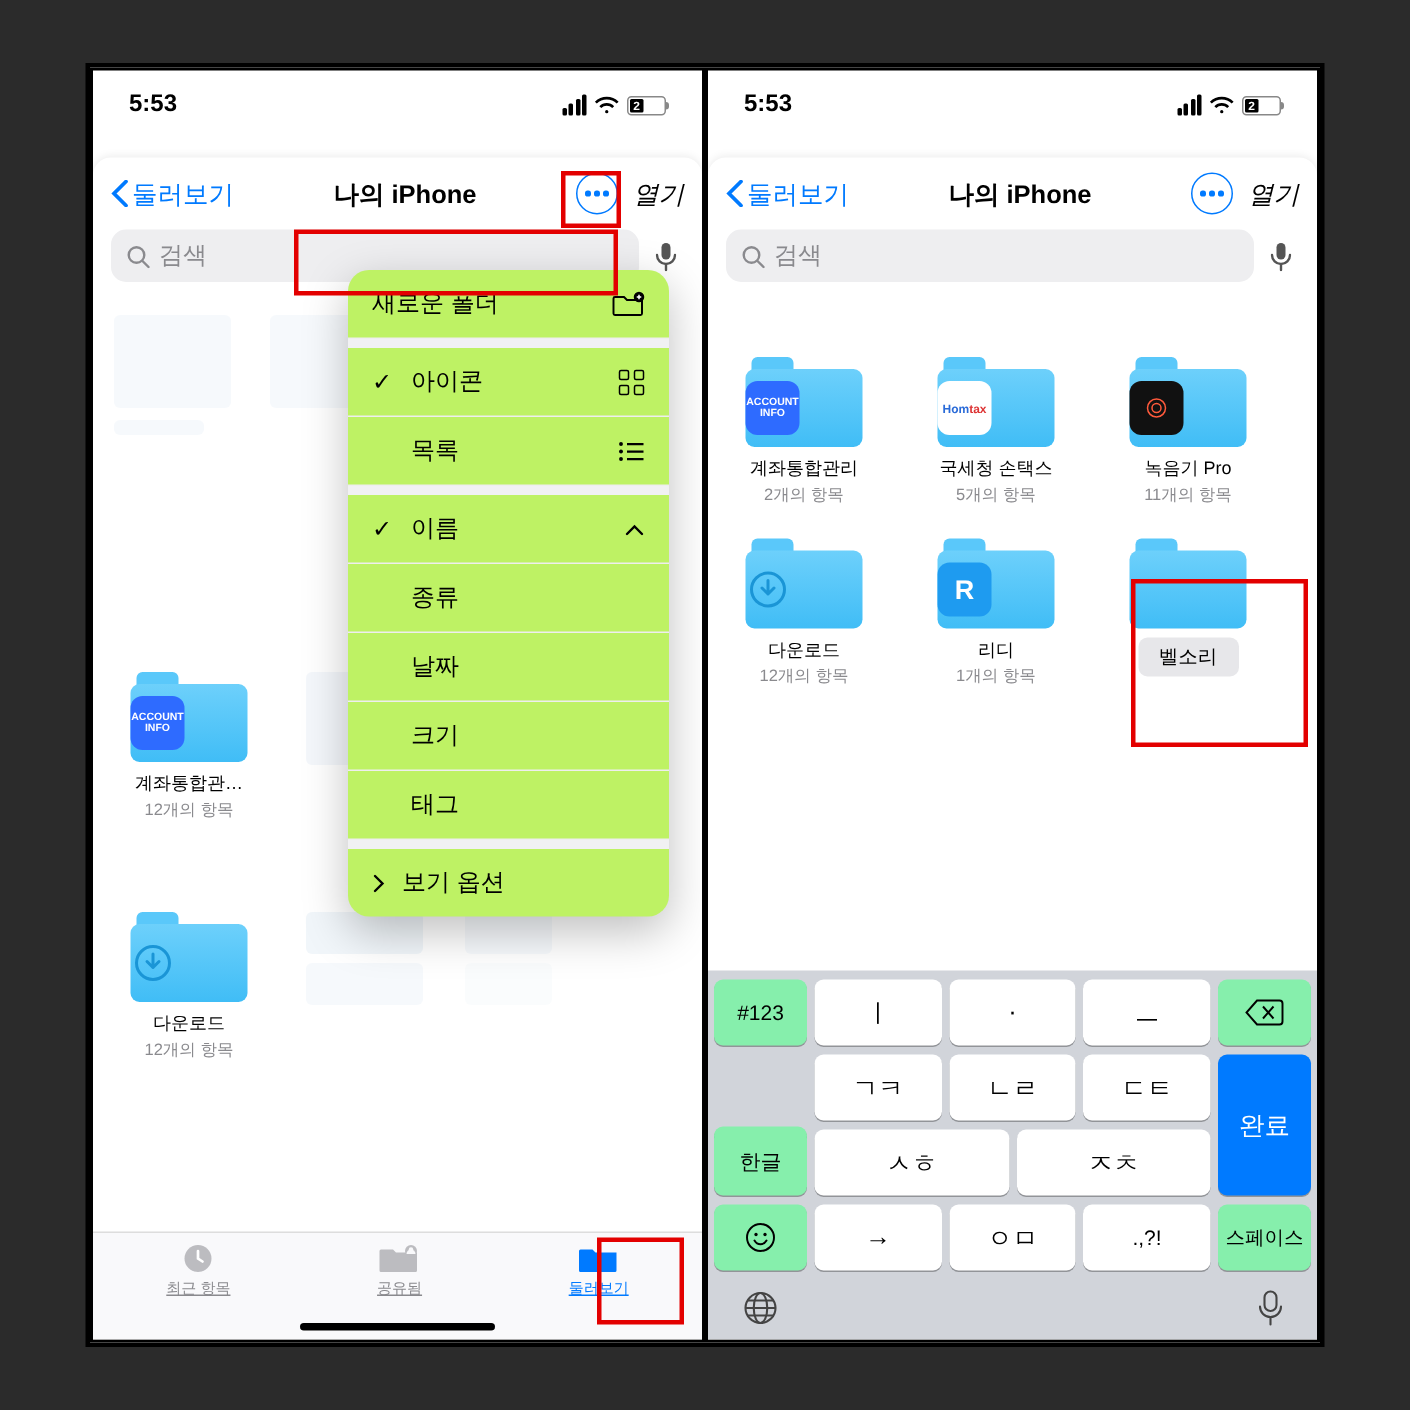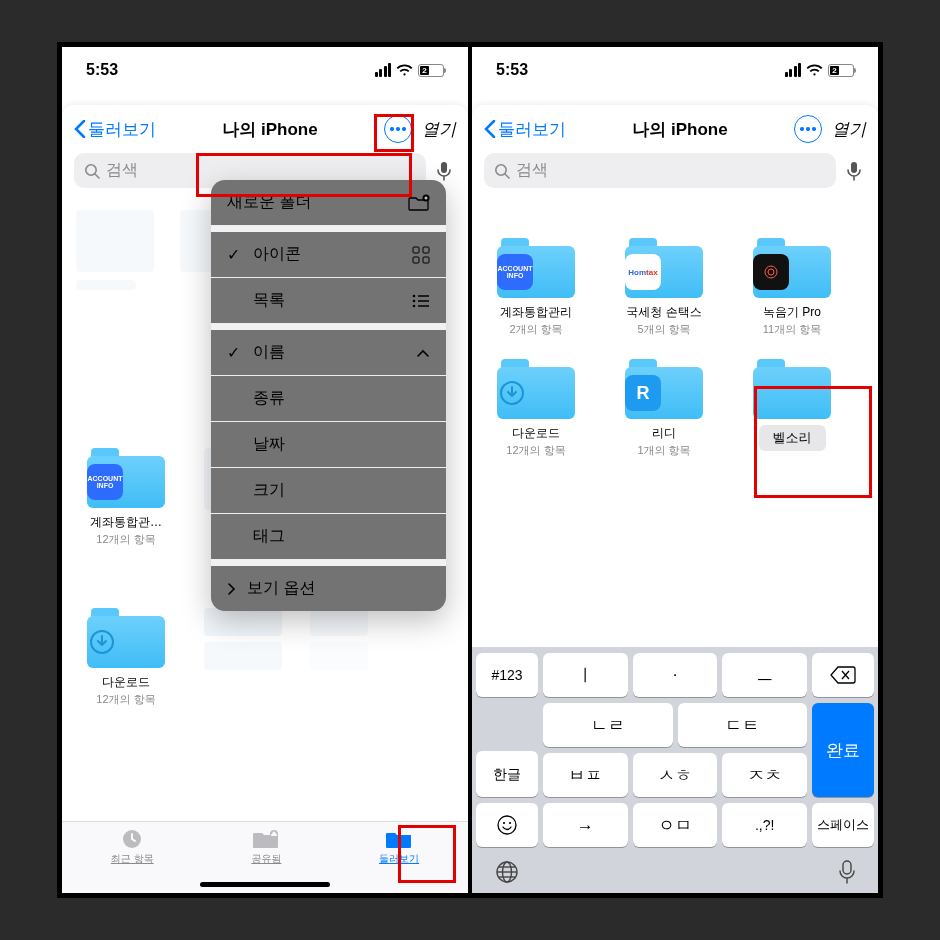--- a/index.html
+++ b/index.html
@@ -35,40 +35,40 @@
   .folder { width:100px;display:flex;flex-direction:column;align-items:center; }
   .ficon{width:78px;height:60px;position:relative;}
   .ftab{position:absolute;top:0;left:4px;width:28px;height:10px;background:#5ac8fa;border-radius:4px 4px 0 0;}
   .fbody{position:absolute;top:8px;left:0;right:0;bottom:0;background:linear-gradient(#6dd0fb,#40bdf6);border-radius:6px;display:flex;align-items:center;justify-content:flex-start;}
   .app-tile{width:36px;height:36px;border-radius:8px;display:flex;align-items:center;justify-content:center;font-size:10px;color:#fff;font-weight:700;text-align:center;}
   .fname{font-size:12px;margin-top:6px;text-align:center;white-space:nowrap;overflow:hidden;text-overflow:ellipsis;max-width:100%;}
   .fcount{font-size:11px;color:#8a8a8e;margin-top:1px;}
   .blurbox{background:#e6eef6;border-radius:4px;}
 
   
-  .popover{position:absolute;top:-18px;right:22px;width:235px;background:#737373;border-radius:14px;box-shadow:0 10px 30px rgba(0,0,0,.25);overflow:hidden;z-index:50;}
+  .popover{position:absolute;top:-18px;right:22px;width:214px;background:#bef264;border-radius:14px;box-shadow:0 10px 30px rgba(0,0,0,.25);overflow:hidden;z-index:50;}
   .menuitem{display:flex;align-items:center;justify-content:space-between;padding:12px 16px;font-size:16px;border-bottom:1px solid #eee;}
   .menuitem:last-child{border-bottom:none;}
   .menuitem .lead{display:flex;align-items:center;gap:10px;}
   .chk{width:16px;visibility:hidden;color:#000;} .chk.on{visibility:visible;}
   .sep-thick{height:6px;background:#f1f1f3;border:none;}
 
   .tabbar{height:72px;border-top:1px solid #ddd;background:#f9f9fb;display:flex;justify-content:space-around;align-items:flex-start;padding-top:6px;}
   .tabitem{display:flex;flex-direction:column;align-items:center;gap:2px;font-size:10px;color:#8a8a8e;text-decoration:underline;}
   .tabitem.active{color:#007aff;}
   .tabicon{width:28px;height:22px;display:flex;align-items:center;justify-content:center;}
   .home-ind{position:absolute;bottom:6px;left:50%;transform:translateX(-50%);width:130px;height:5px;background:#000;border-radius:3px;}
 
   .redbox{position:absolute;border:3px solid #e30000;z-index:60;pointer-events:none;}
 
   
   .kbd{background:#d1d4da;padding:6px 4px 8px;}
   .krow{display:flex;gap:5px;margin-bottom:6px;}
   .key{background:#fff;border-radius:6px;box-shadow:0 1px 0 rgba(0,0,0,.3);display:flex;align-items:center;justify-content:center;font-size:17px;height:44px;}
-  .key.gray{background:#ffffff;}
+  .key.gray{background:#86efac;}
   .key.blue{background:#007aff;color:#fff;}
   .bottombar{display:flex;justify-content:space-between;padding:6px 18px 0;align-items:center;}
 
   .rename-chip{background:#e7e7ea;border-radius:6px;padding:4px 14px;font-size:13px;}
 
   svg{display:block;}
 </style>
 </head>
 <body>
 
@@ -440,27 +440,27 @@
           <div class="key" style="flex:1">ㅡ</div>
           <div class="key gray" style="flex:0 0 62px">
             <svg width="26" height="18" viewBox="0 0 26 18">
                 <path d="M8 1h15a2 2 0 012 2v12a2 2 0 01-2 2H8L1 9z" stroke="#000" stroke-width="1.3" fill="none"></path>
                 <path d="M12 5l7 8M19 5l-7 8" stroke="#000" stroke-width="1.3"></path>
               </svg>
           </div>
         </div>
         <div class="krow">
           <div class="key gray" style="flex:0 0 62px;font-size:14px;margin-top:48px;">ABC</div>
+          <div class="key" style="flex:1">ㄱㅋ</div>
           <div class="key" style="flex:1">ㄴㄹ</div>
           <div class="key" style="flex:1">ㄷㅌ</div>
           <div class="key blue" style="flex:0 0 62px;height:94px;position:relative;z-index:2;">완료</div>
         </div>
         <div class="krow" style="margin-top:-50px;border-radius:18px;">
           <div class="key gray" style="flex:0 0 62px;font-size:14px;">한글</div>
-          <div class="key" style="flex:1">ㅂㅍ</div>
           <div class="key" style="flex:1">ㅅㅎ</div>
           <div class="key" style="flex:1">ㅈㅊ</div>
           <div style="flex:0 0 62px"></div>
         </div>
         <div class="krow">
           <div class="key gray" style="flex:0 0 62px">
             <svg width="22" height="22" viewBox="0 0 22 22">
                 <circle cx="11" cy="11" r="9" stroke="#000" stroke-width="1.3" fill="none"></circle>
                 <circle cx="8" cy="9" r="1.1" fill="#000"></circle>
                 <circle cx="14" cy="9" r="1.1" fill="#000"></circle>

